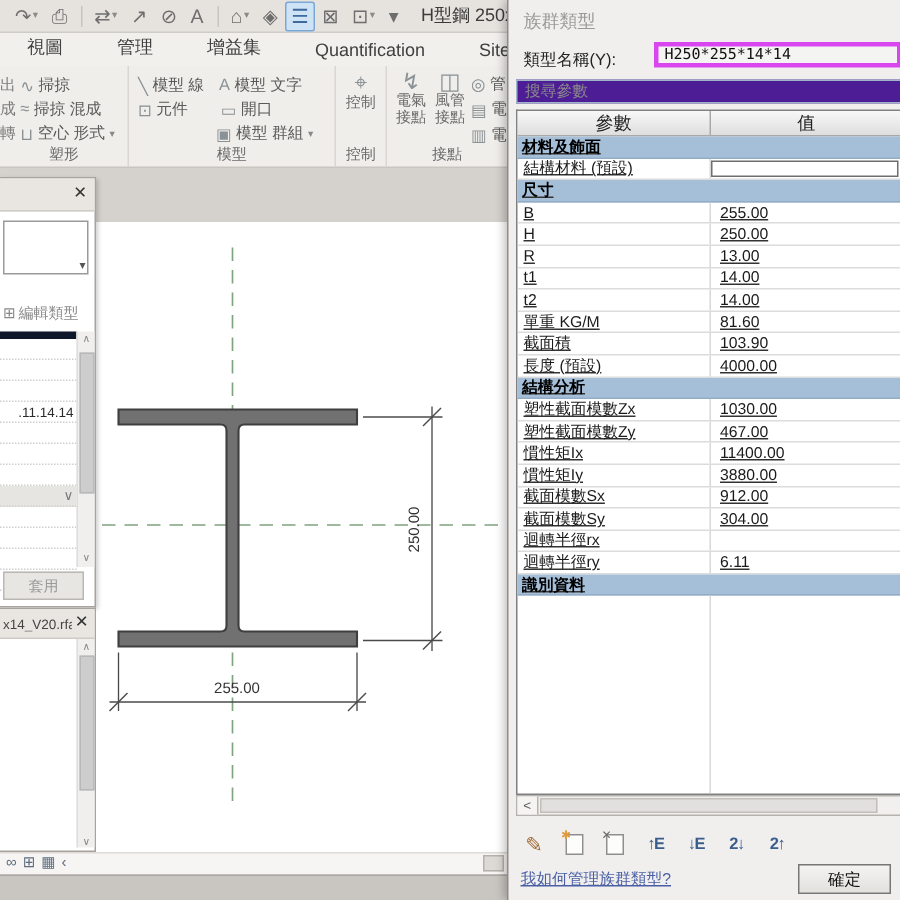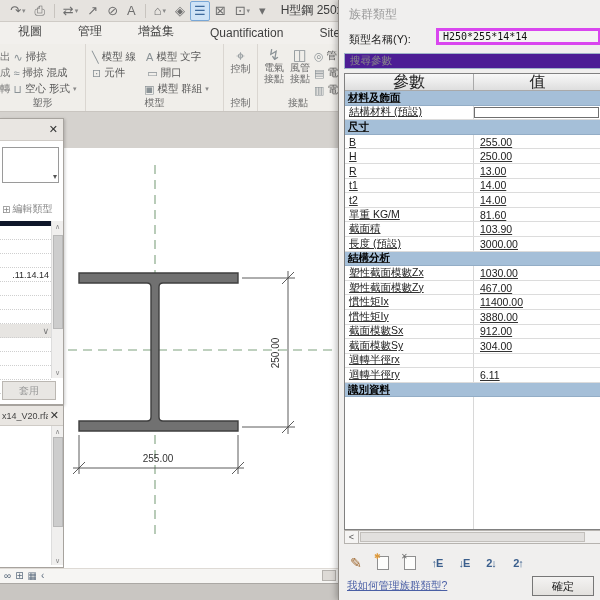--- a/index.html
+++ b/index.html
@@ -58,21 +58,21 @@
   .bscroll{position:absolute;right:0;top:20px;bottom:2px;width:12px;background:#F0EFEE;border-left:1px solid #DDD;display:flex;flex-direction:column;align-items:center;box-sizing:border-box;}
   .bhead{height:20px;background:#E9E6E2;border-bottom:1px solid #CFCBC6;display:flex;align-items:center;justify-content:space-between;padding:0 2px;box-sizing:border-box;font-size:9px;color:#444;white-space:nowrap;overflow:hidden;}
 
   
   .dialog{left:338px;top:0;width:262px;height:600px;background:#F0EFEE;border-left:1px solid #8F8B86;box-sizing:border-box;box-shadow:-2px 0 6px rgba(0,0,0,.25);}
   .dlg-title{left:10px;top:6px;font-size:12px;color:#9A9A9A;text-align:center;}
   .dlg-typelabel{left:10px;top:32px;font-size:11px;color:#222;}
   .dlg-typeinput{left:97px;top:28px;width:165px;height:17px;background:#F4F4F3;border:3px solid #d946ef;font-family:"DejaVu Sans Mono","Liberation Mono",monospace;font-size:10px;color:#111;display:flex;align-items:center;padding-left:4px;box-sizing:border-box;}
   .dlg-search{left:5px;top:53px;width:257px;height:16px;background:#4c1d95;border:1px solid #9FB4C8;color:#8A8A8A;font-size:10.5px;display:flex;align-items:center;padding-left:5px;box-sizing:border-box;}
   .dlg-table{left:5px;top:73px;width:257px;height:457px;border:1px solid #808080;border-right:none;background:#fff;box-sizing:border-box;display:flex;flex-direction:column;overflow:hidden;}
-  .thead{display:flex;height:16px;flex:0 0 auto;background:linear-gradient(#F8F8F8,#DEDEDE);border-bottom:1px solid #A9A9A9;font-size:16px;color:#222;justify-content:space-between;}
+  .thead{display:flex;height:16px;flex:0 0 auto;background:linear-gradient(#F8F8F8,#DEDEDE);border-bottom:1px solid #A9A9A9;font-size:12px;color:#222;justify-content:space-between;}
   .thead .c1{width:129px;border-right:1px solid #A9A9A9;display:flex;align-items:center;justify-content:center;box-sizing:border-box;}
   .thead .c2{flex:1;display:flex;align-items:center;justify-content:center;}
   .frow{display:flex;height:14.6px;flex:0 0 auto;font-size:10.5px;box-sizing:border-box;}
   .fsec{background:#A5BFD8;border-bottom:1px solid #93ADC6;color:#000;font-weight:bold;align-items:center;padding-left:3px;display:flex;}
   .fparam{border-bottom:1px solid #DCDCDC;}
   .pcell{width:129px;border-right:1px solid #D8D8D8;box-sizing:border-box;display:flex;align-items:center;padding-left:4px;color:#1A1A1A;overflow:hidden;white-space:nowrap;}
   .vcell{flex:1;display:flex;align-items:center;padding-left:6px;color:#1A1A1A;}
   .vcell.vinput{border:1px solid #6F6F6F;margin:1px 2px 1px 0;padding-left:3px;background:#fff;}
   .tfill{flex:1;position:relative;}
   .tfill .div{position:absolute;left:128px;top:0;bottom:0;width:1px;background:#D8D8D8;}
@@ -344,21 +344,21 @@
           <div class="frow fparam">
             <div class="pcell">單重 KG/M</div>
             <div class="vcell">81.60</div>
           </div>
           <div class="frow fparam">
             <div class="pcell">截面積</div>
             <div class="vcell">103.90</div>
           </div>
           <div class="frow fparam">
             <div class="pcell">長度 (預設)</div>
-            <div class="vcell">3000.00</div>
+            <div class="vcell">4000.00</div>
           </div>
           <div class="frow fsec">結構分析</div>
           <div class="frow fparam">
             <div class="pcell">塑性截面模數Zx</div>
             <div class="vcell">1030.00</div>
           </div>
           <div class="frow fparam">
             <div class="pcell">塑性截面模數Zy</div>
             <div class="vcell">467.00</div>
           </div>

